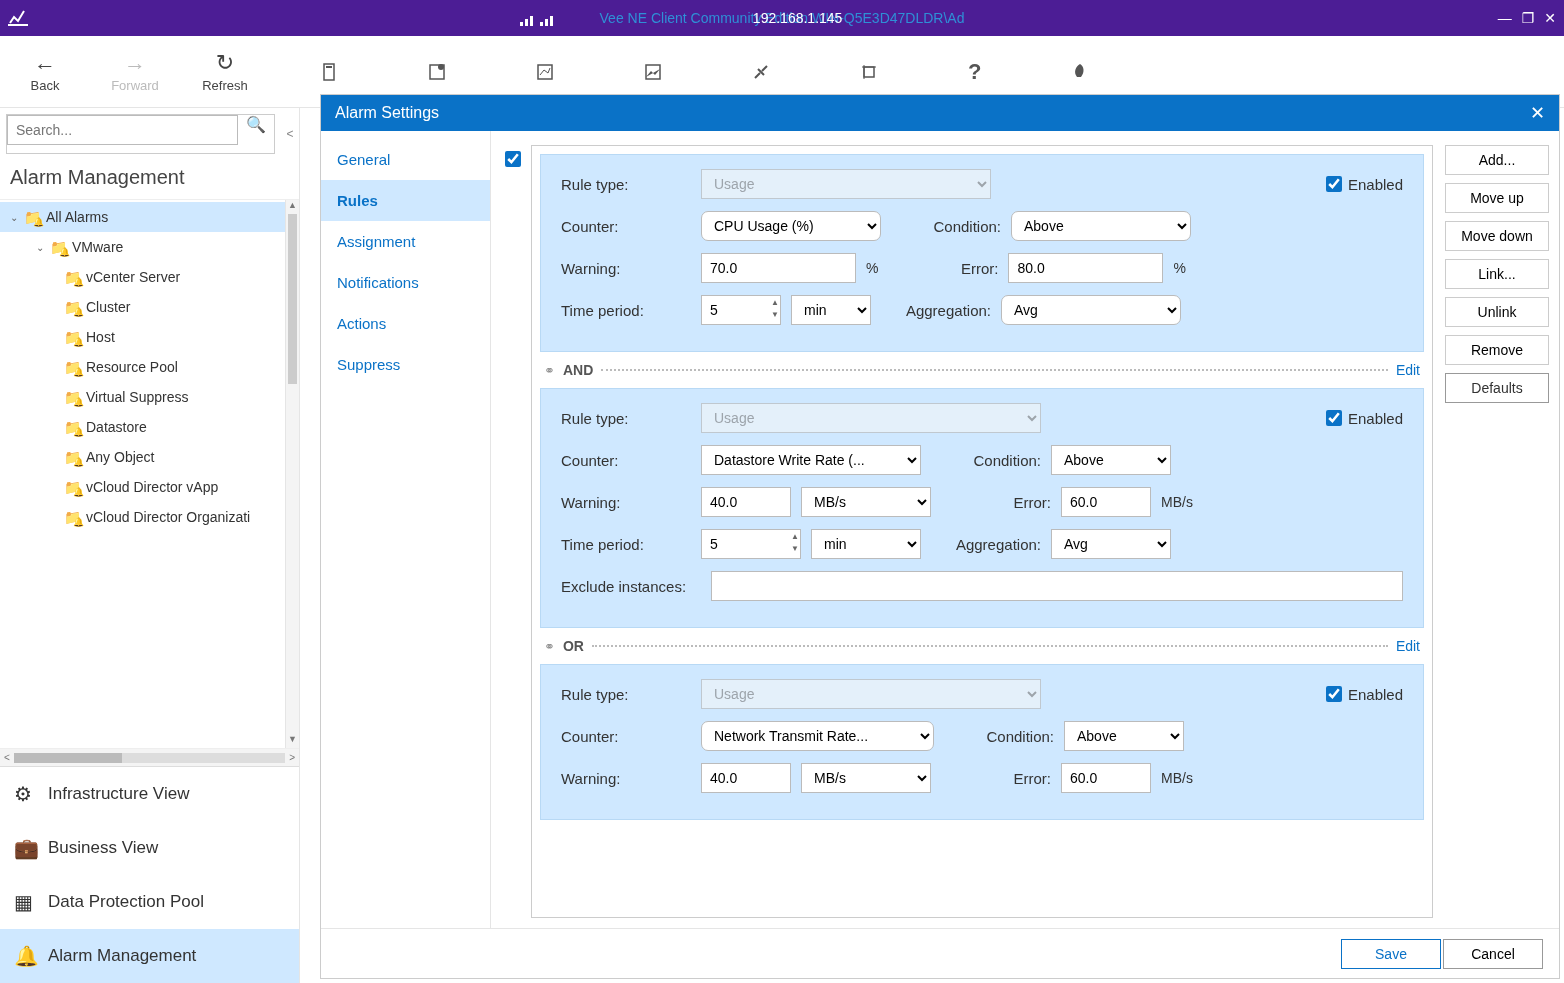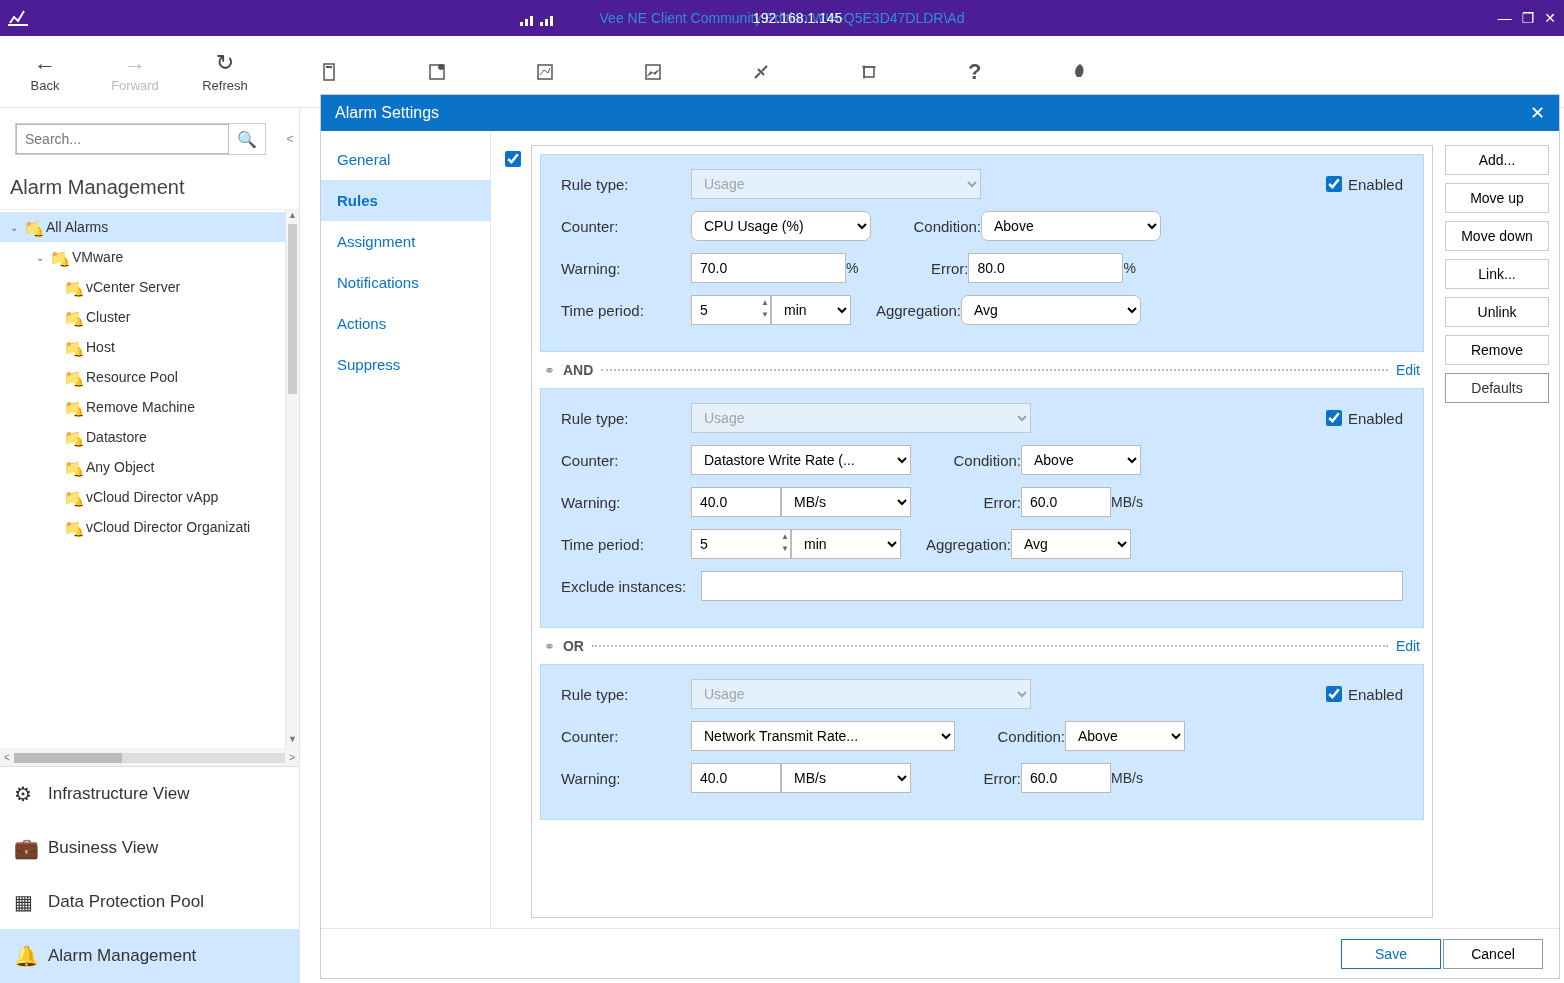--- a/index.html
+++ b/index.html
@@ -16,21 +16,21 @@
 
 .toolbar { height: 72px; background: #fff; border-bottom: 1px solid #e5e5e5; display: flex; align-items: center; }
 .toolbar .navbtn { width: 90px; text-align: center; color: #444; cursor: pointer; }
 .toolbar .navbtn.disabled { color: #bbb; }
 .toolbar .navbtn .ico { font-size: 22px; display: block; margin-bottom: 2px; }
 .toolbar .iconrow { flex: 1; display: flex; align-items: center; padding-left: 50px; gap: 90px; font-size: 18px; color: #555; }
 .toolbar .iconrow span { cursor: pointer; }
 
 
 .leftcol { position: absolute; top: 108px; left: 0; width: 300px; bottom: 0; border-right: 1px solid #e5e5e5; display: flex; flex-direction: column; background: #fff; }
-.searchwrap { display: flex; align-items: center; border: 1px solid #ccc; margin: 15px; height: 32px; }
+.searchwrap { display: flex; border: 1px solid #ccc; margin: 6px; height: 40px; }
 .searchwrap input { flex: 1; border: none; outline: none; padding: 4px 8px; font-size: 14px; }
 .searchwrap .mag { color: #0a72c7; padding: 0 8px; cursor: pointer; font-size: 16px; }
 .collapse { width: 18px; text-align: center; color: #888; cursor: pointer; font-size: 12px; }
 .searchrow { display: flex; align-items: center; }
 .lhead { font-size: 20px; color: #444; padding: 6px 10px 10px; }
 .tree { flex: 1; overflow: auto; padding: 2px 0; border-top: 1px solid #eee; }
 .tree .node { display: flex; align-items: center; height: 30px; padding-left: 10px; cursor: pointer; white-space: nowrap; }
 .tree .node.sel { background: #cfe8ff; }
 .tree .chev { width: 14px; font-size: 10px; color: #666; }
 .tree .fico { width: 18px; font-size: 14px; margin-right: 4px; color: #c9a227; position: relative; }
@@ -51,21 +51,21 @@
 .dlgbody { flex: 1; display: flex; overflow: hidden; }
 .dlgnav { width: 170px; border-right: 1px solid #e5e5e5; padding-top: 8px; }
 .dlgnav .ni { padding: 12px 16px; font-size: 15px; color: #0a72c7; cursor: pointer; }
 .dlgnav .ni.sel { background: #cfe8ff; font-weight: 600; color: #0a72c7; }
 .dlgmain { flex: 1; display: flex; padding: 14px 10px 10px 14px; overflow: hidden; }
 .rulescol { flex: 1; display: flex; }
 .topcheck { width: 26px; padding-top: 6px; }
 .topcheck input { width: 16px; height: 16px; accent-color: #0a72c7; }
 .rulesscroll { flex: 1; border: 1px solid #ccc; overflow-y: scroll; padding: 8px; }
 .rulecard { background: #cfe8ff; border: 1px solid #b8d9f5; padding: 14px 20px; margin-bottom: 0; }
-.rulerow { display: flex; align-items: center; margin-bottom: 12px; gap: 0; }
+.rulerow { display: flex; align-items: center; margin-bottom: 12px; gap: 10px; }
 .rulerow label { font-size: 15px; color: #333; }
 .lblcol { width: 130px; }
 .lblcol2 { width: 110px; text-align: right; }
 select, input[type=text] { height: 30px; border: 1px solid #bbb; background: #fff; padding: 0 8px; font-size: 14px; }
 select.dis, input.dis { background: #eef4f9; color: #888; }
 input[type=checkbox] { width: 16px; height: 16px; accent-color: #0a72c7; }
 .sel-wide { width: 290px; }
 .sel-med { width: 180px; border-radius: 7px; }
 .sel-sm { width: 120px; }
 .inp-num { width: 155px; }
@@ -195,21 +195,21 @@
     <div class="node lvl2">
         <span class="fico">📁</span>
         <span class="lbl">Host</span>
       </div>
     <div class="node lvl2">
         <span class="fico">📁</span>
         <span class="lbl">Resource Pool</span>
       </div>
     <div class="node lvl2">
         <span class="fico">📁</span>
-        <span class="lbl">Remove Machine</span>
+        <span class="lbl">Virtual Suppress</span>
       </div>
     <div class="node lvl2">
         <span class="fico">📁</span>
         <span class="lbl">Datastore</span>
       </div>
     <div class="node lvl2">
         <span class="fico">📁</span>
         <span class="lbl">Any Object</span>
       </div>
     <div class="node lvl2">
@@ -358,21 +358,21 @@
             <div class="rulerow">
               <label class="lblcol">Rule type:</label>
               <select class="dis" style="width:340px;" disabled=""><option>Usage</option></select>
               <div class="cb-enabled">
                   <input type="checkbox" checked="" style="">
                   <span>Enabled</span>
                 </div>
             </div>
             <div class="rulerow">
               <label class="lblcol">Counter:</label>
-              <select style="width:264px;"><option>Network Transmit Rate...</option></select>
+              <select style="width:233px;border-radius:7px;"><option>Network Transmit Rate...</option></select>
               <label class="lblcol2">Condition:</label>
               <select class="sel-sm"><option>Above</option></select>
             </div>
             <div class="rulerow">
               <label class="lblcol">Warning:</label>
               <input type="text" class="inp-sm" value="40.0" style="">
               <select style="width:130px;"><option>MB/s</option></select>
               <label class="lblcol2">Error:</label>
               <input type="text" class="inp-sm" value="60.0" style="">
               <span class="unit">MB/s</span>

